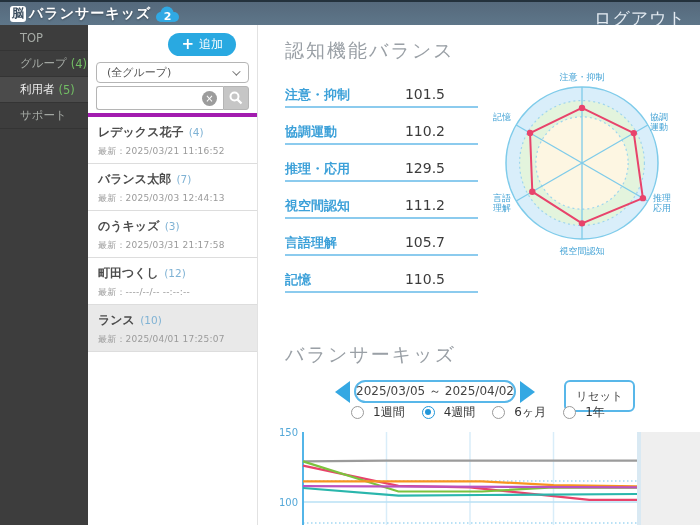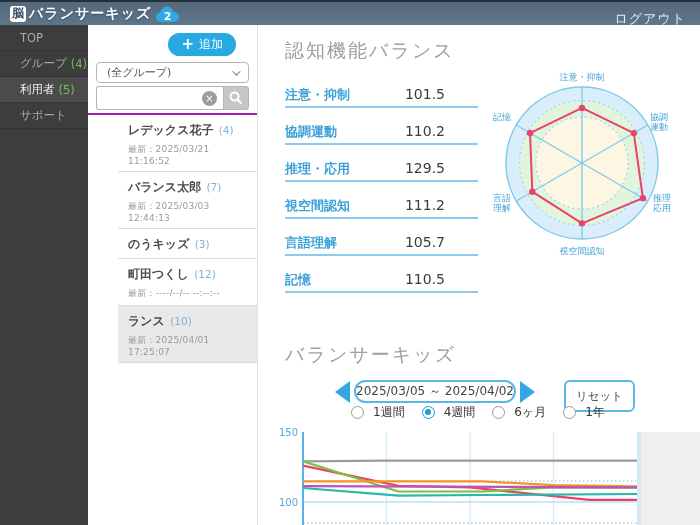--- a/index.html
+++ b/index.html
@@ -8,21 +8,21 @@
 
   
   .header { position:absolute; left:0; top:0; width:700px; height:25px;
     background:linear-gradient(#55697c,#5e7689); border-top:2px solid #23313c;
     display:flex; align-items:center; justify-content:space-between; padding:0 14px 0 10px; }
   .logo { display:flex; align-items:center; gap:3px; }
   .logo-nou { width:16px; height:16px; background:#fff; color:#3c4f60; border-radius:3px;
     font-size:12px; font-weight:bold; display:flex; align-items:center; justify-content:center; }
   .logo-text { color:#fff; font-weight:bold; font-size:14px; letter-spacing:1px;
     text-shadow:0 1px 2px rgba(0,0,0,.35); }
-  .logout { color:#e3eaf1; font-size:13px; letter-spacing:1px; cursor:pointer;margin-top:10px; }
+  .logout { color:#e3eaf1; font-size:17px; letter-spacing:1px; cursor:pointer;margin-top:10px; }
 
   
   .sidebar { position:absolute; left:0; top:25px; width:88px; height:500px; background:#3d3d3d; }
   .side-item { height:26px; display:flex; align-items:center; padding-left:20px;
     font-size:11.5px; color:#a6aba6; border-bottom:1px solid #343434; cursor:pointer; }
   .side-item .cnt { color:#72bd64; margin-left:4px; }
   .side-item.active { background:#4b4b4b; color:#f0f0f0; }
 
   
   .userpanel { position:absolute; left:88px; top:25px; width:170px; height:500px;
@@ -36,21 +36,21 @@
     display:flex; align-items:center; padding:0 10px; cursor:pointer; }
   .chev { margin-left:auto; width:6px; height:6px; border-right:1.5px solid #777;
     border-bottom:1.5px solid #777; transform:rotate(45deg) translateY(-2px); }
   .search-row { position:absolute; left:8px; right:8px; top:61px; height:24px; display:flex; }
   .search-input { flex:1; border:1px solid #b5b5b5; border-right:none; border-radius:3px 0 0 3px;
     font-size:11px; padding:0 24px 0 8px; outline:none; font-family:inherit; min-width:0; }
   .clear-btn { position:absolute; right:32px; top:5px; width:15px; height:15px; background:#9c9c9c;
     border-radius:50%; color:#fff; font-size:10px; line-height:15px; text-align:center; cursor:pointer; }
   .search-btn { width:26px; height:24px; background:#c6c6c6; border:1px solid #b5b5b5;
     border-radius:0 3px 3px 0; display:flex; align-items:center; justify-content:center; cursor:pointer; }
-  .user-list { position:absolute; left:0; right:0; top:88px; border-top:2px solid #a21caf;padding-left:30px; }
+  .user-list { position:absolute; left:0; right:0; top:88px; border-top:4px solid #a21caf; }
   .user-item { padding:7px 10px 5px; border-bottom:1px solid #ddd; cursor:pointer; background:#fff; }
   .user-item.selected { background:#e9e9e9; }
   .user-name { font-size:12px; font-weight:bold; color:#4c4c4c; }
   .user-name .ucnt { font-size:10.5px; font-weight:normal; color:#7fb2d4; margin-left:2px; }
   .user-latest { font-size:9px; color:#9a9a9a; margin-top:4px; letter-spacing:.2px; }
 
   
   .main { position:absolute; left:258px; top:25px; width:442px; height:500px; background:#fff; }
   .sec-title { position:absolute; left:27px; font-size:19px; color:#9aa0a6; letter-spacing:2px; }
   .metric-list { position:absolute; left:27px; top:61px; width:193px; }
@@ -143,20 +143,21 @@
         <div class="user-item">
           <div class="user-name">レデックス花子<span class="ucnt"> (4)</span></div>
           <div class="user-latest">最新：2025/03/21 11:16:52</div>
         </div>
         <div class="user-item">
           <div class="user-name">バランス太郎<span class="ucnt"> (7)</span></div>
           <div class="user-latest">最新：2025/03/03 12:44:13</div>
         </div>
         <div class="user-item">
           <div class="user-name">のうキッズ<span class="ucnt"> (3)</span></div>
+          <div class="user-latest">最新：2025/03/31 21:17:58</div>
         </div>
         <div class="user-item">
           <div class="user-name">町田つくし<span class="ucnt"> (12)</span></div>
           <div class="user-latest">最新：----/--/-- --:--:--</div>
         </div>
         <div class="user-item selected">
           <div class="user-name">ランス<span class="ucnt"> (10)</span></div>
           <div class="user-latest">最新：2025/04/01 17:25:07</div>
         </div>
       </div>

